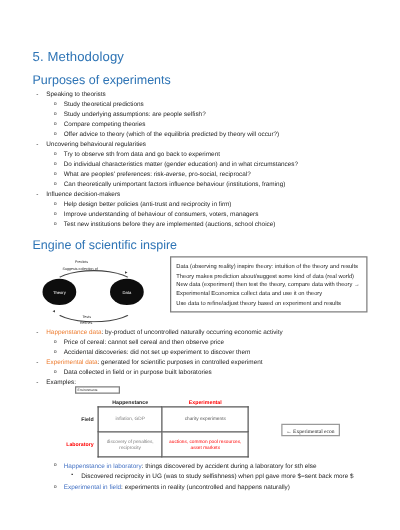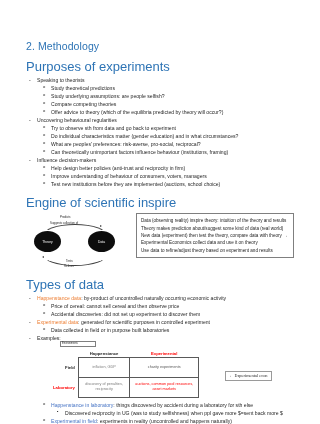--- a/index.html
+++ b/index.html
@@ -8,21 +8,21 @@
     background:#ffffff;
     font-family:"Liberation Sans", sans-serif;
     color:#262626;
     overflow:hidden;
   }
   .page{position:relative;width:300px;height:424px;box-sizing:border-box;padding:40px 6px 0 26px;}
   h1.doc-title{
     font-size:10.5px;font-weight:400;color:#2E74B5;margin:0 0 4px 0;letter-spacing:.1px;
   }
   h2.sec{
-    font-size:13px;font-weight:400;color:#2E74B5;margin:7px 0 1.5px 0;
+    font-size:10px;font-weight:400;color:#2E74B5;margin:7px 0 1.5px 0;
   }
   ul{list-style:none;margin:0;padding:0;}
   li{position:relative;font-size:5.1px;line-height:1.58;margin:0;}
   .l1{padding-left:11px;}
   .l1::before{content:"-";position:absolute;left:3px;top:0;color:#262626;}
   .l2{padding-left:25px;}
   .l2::before{content:"o";position:absolute;left:17px;top:0;font-size:4.1px;color:#262626;}
   .l3{padding-left:39px;}
   .l3::before{content:"\25AA";position:absolute;left:31px;top:-0.3px;font-size:4.2px;color:#262626;}
   .orange{color:#ED7D31;}
@@ -80,21 +80,21 @@
     position:absolute;left:174px;top:28px;border:0.6px solid #9a9a9a;
     font-size:4.4px;padding:1.5px 3px;font-family:"Liberation Serif",serif;color:#262626;white-space:nowrap;
   }
   .tail{position:relative;}
 </style>
 </head>
 <body>
 
 <div class="page">
 
-  <h1 class="doc-title">2. Methodology</h1>
+  <h1 class="doc-title">5. Methodology</h1>
 
   <h2 class="sec">Purposes of experiments</h2>
   <ul>
     <li class="l1">Speaking to theorists</li>
     <li class="l2">Study theoretical predictions</li>
     <li class="l2">Study underlying assumptions: are people selfish?</li>
     <li class="l2">Compare competing theories</li>
     <li class="l2">Offer advice to theory (which of the equilibria predicted by theory will occur?)</li>
     <li class="l1">Uncovering behavioural regularities</li>
     <li class="l2">Try to observe sth from data and go back to experiment</li>
@@ -123,21 +123,20 @@
       <div class="node node-data">Data</div>
     </div>
     <div class="textbox">
       <p>Data (observing reality) inspire theory: intuition of the theory and results</p>
       <p>Theory makes prediction about/suggest some kind of data (real world)</p>
       <p>New data (experiment) then test the theory, compare data with theory → Experimental Economics collect data and use it on theory</p>
       <p>Use data to refine/adjust theory based on experiment and results</p>
     </div>
   </div>
 
-  <h2 class="sec">Types of data</h2>
   <ul>
     <li class="l1"><span class="orange">Happenstance data</span><span>: by-product of uncontrolled naturally occurring economic activity</span></li>
     <li class="l2">Price of cereal: cannot sell cereal and then observe price</li>
     <li class="l2">Accidental discoveries: did not set up experiment to discover them</li>
     <li class="l1"><span class="orange">Experimental data</span><span>: generated for scientific purposes in controlled experiment</span></li>
     <li class="l2">Data collected in field or in purpose built laboratories</li>
     <li class="l1">Examples:</li>
   </ul>
 
   <div class="tbl-area">

